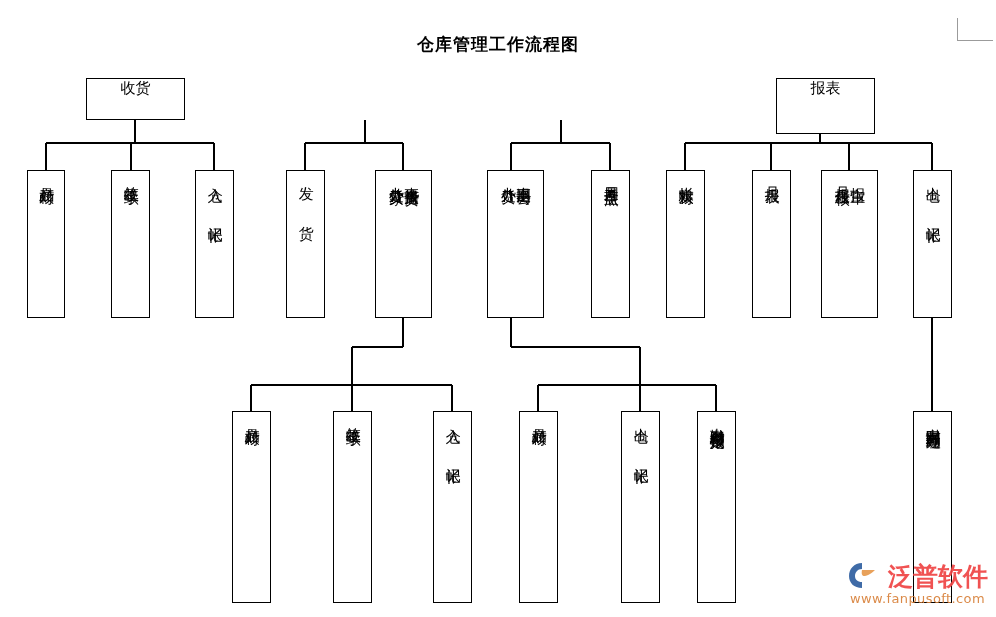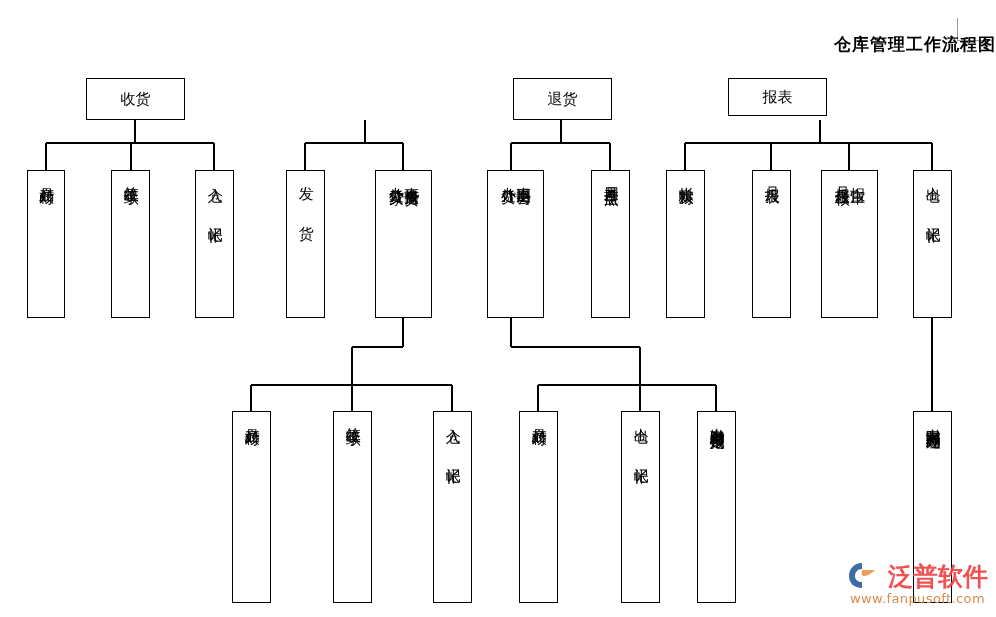--- a/index.html
+++ b/index.html
@@ -19,42 +19,42 @@
     position:absolute;
     border-left:1px solid #9b9b9b;
     border-bottom:1px solid #9b9b9b;
     pointer-events:none;
   }
   
   .title{
     position:absolute;
     left:0; top:33px;
     width:996px;
-    text-align:right;
+    text-align:center;
     font-size:17px;
     font-weight:bold;
     letter-spacing:1px;
     white-space:nowrap;
   }
   
   #wires{
     position:absolute;
     left:0; top:0;
     width:996px; height:617px;
     pointer-events:none;
   }
   #wires line{stroke:#000;stroke-width:1.1;shape-rendering:crispEdges;}
   
   .node{
     position:absolute;
     box-sizing:border-box;
     border:1.2px solid #000;
     background:#ffffff;
     display:flex;
-    align-items:center;
+    align-items:flex-start;
     justify-content:center;
   }
   .node.h{             
     font-size:15px;
   }
   .node.h .lbl{white-space:nowrap;}
   .node.v{             
     align-items:flex-start;
     justify-content:center;
     padding-top:4px;
@@ -159,25 +159,22 @@
     <line x1="932" y1="143" x2="932" y2="170"></line>
 
     <line x1="932" y1="318" x2="932" y2="411"></line>
   </svg>
 
   <div class="node h" style="left:86px;top:78px;width:99px;height:42px;">
     <span class="lbl">收货</span>
   </div>
 
 
-  <div class="node h" style="left:513px;top:78px;width:99px;height:42px;">
-    <span class="lbl">退货</span>
-  </div>
-
-  <div class="node h" style="left:728px;top:78px;width:99px;height:38px;">
+
+  <div class="node h" style="left:776px;top:78px;width:99px;height:56px;">
     <span class="lbl">报表</span>
   </div>
 
   <div class="node v" style="left:27px;top:170px;width:38px;height:148px;">
     <div class="cols">
       <div class="col">产品核对</div>
       <div class="col"></div>
     </div>
   </div>
 

